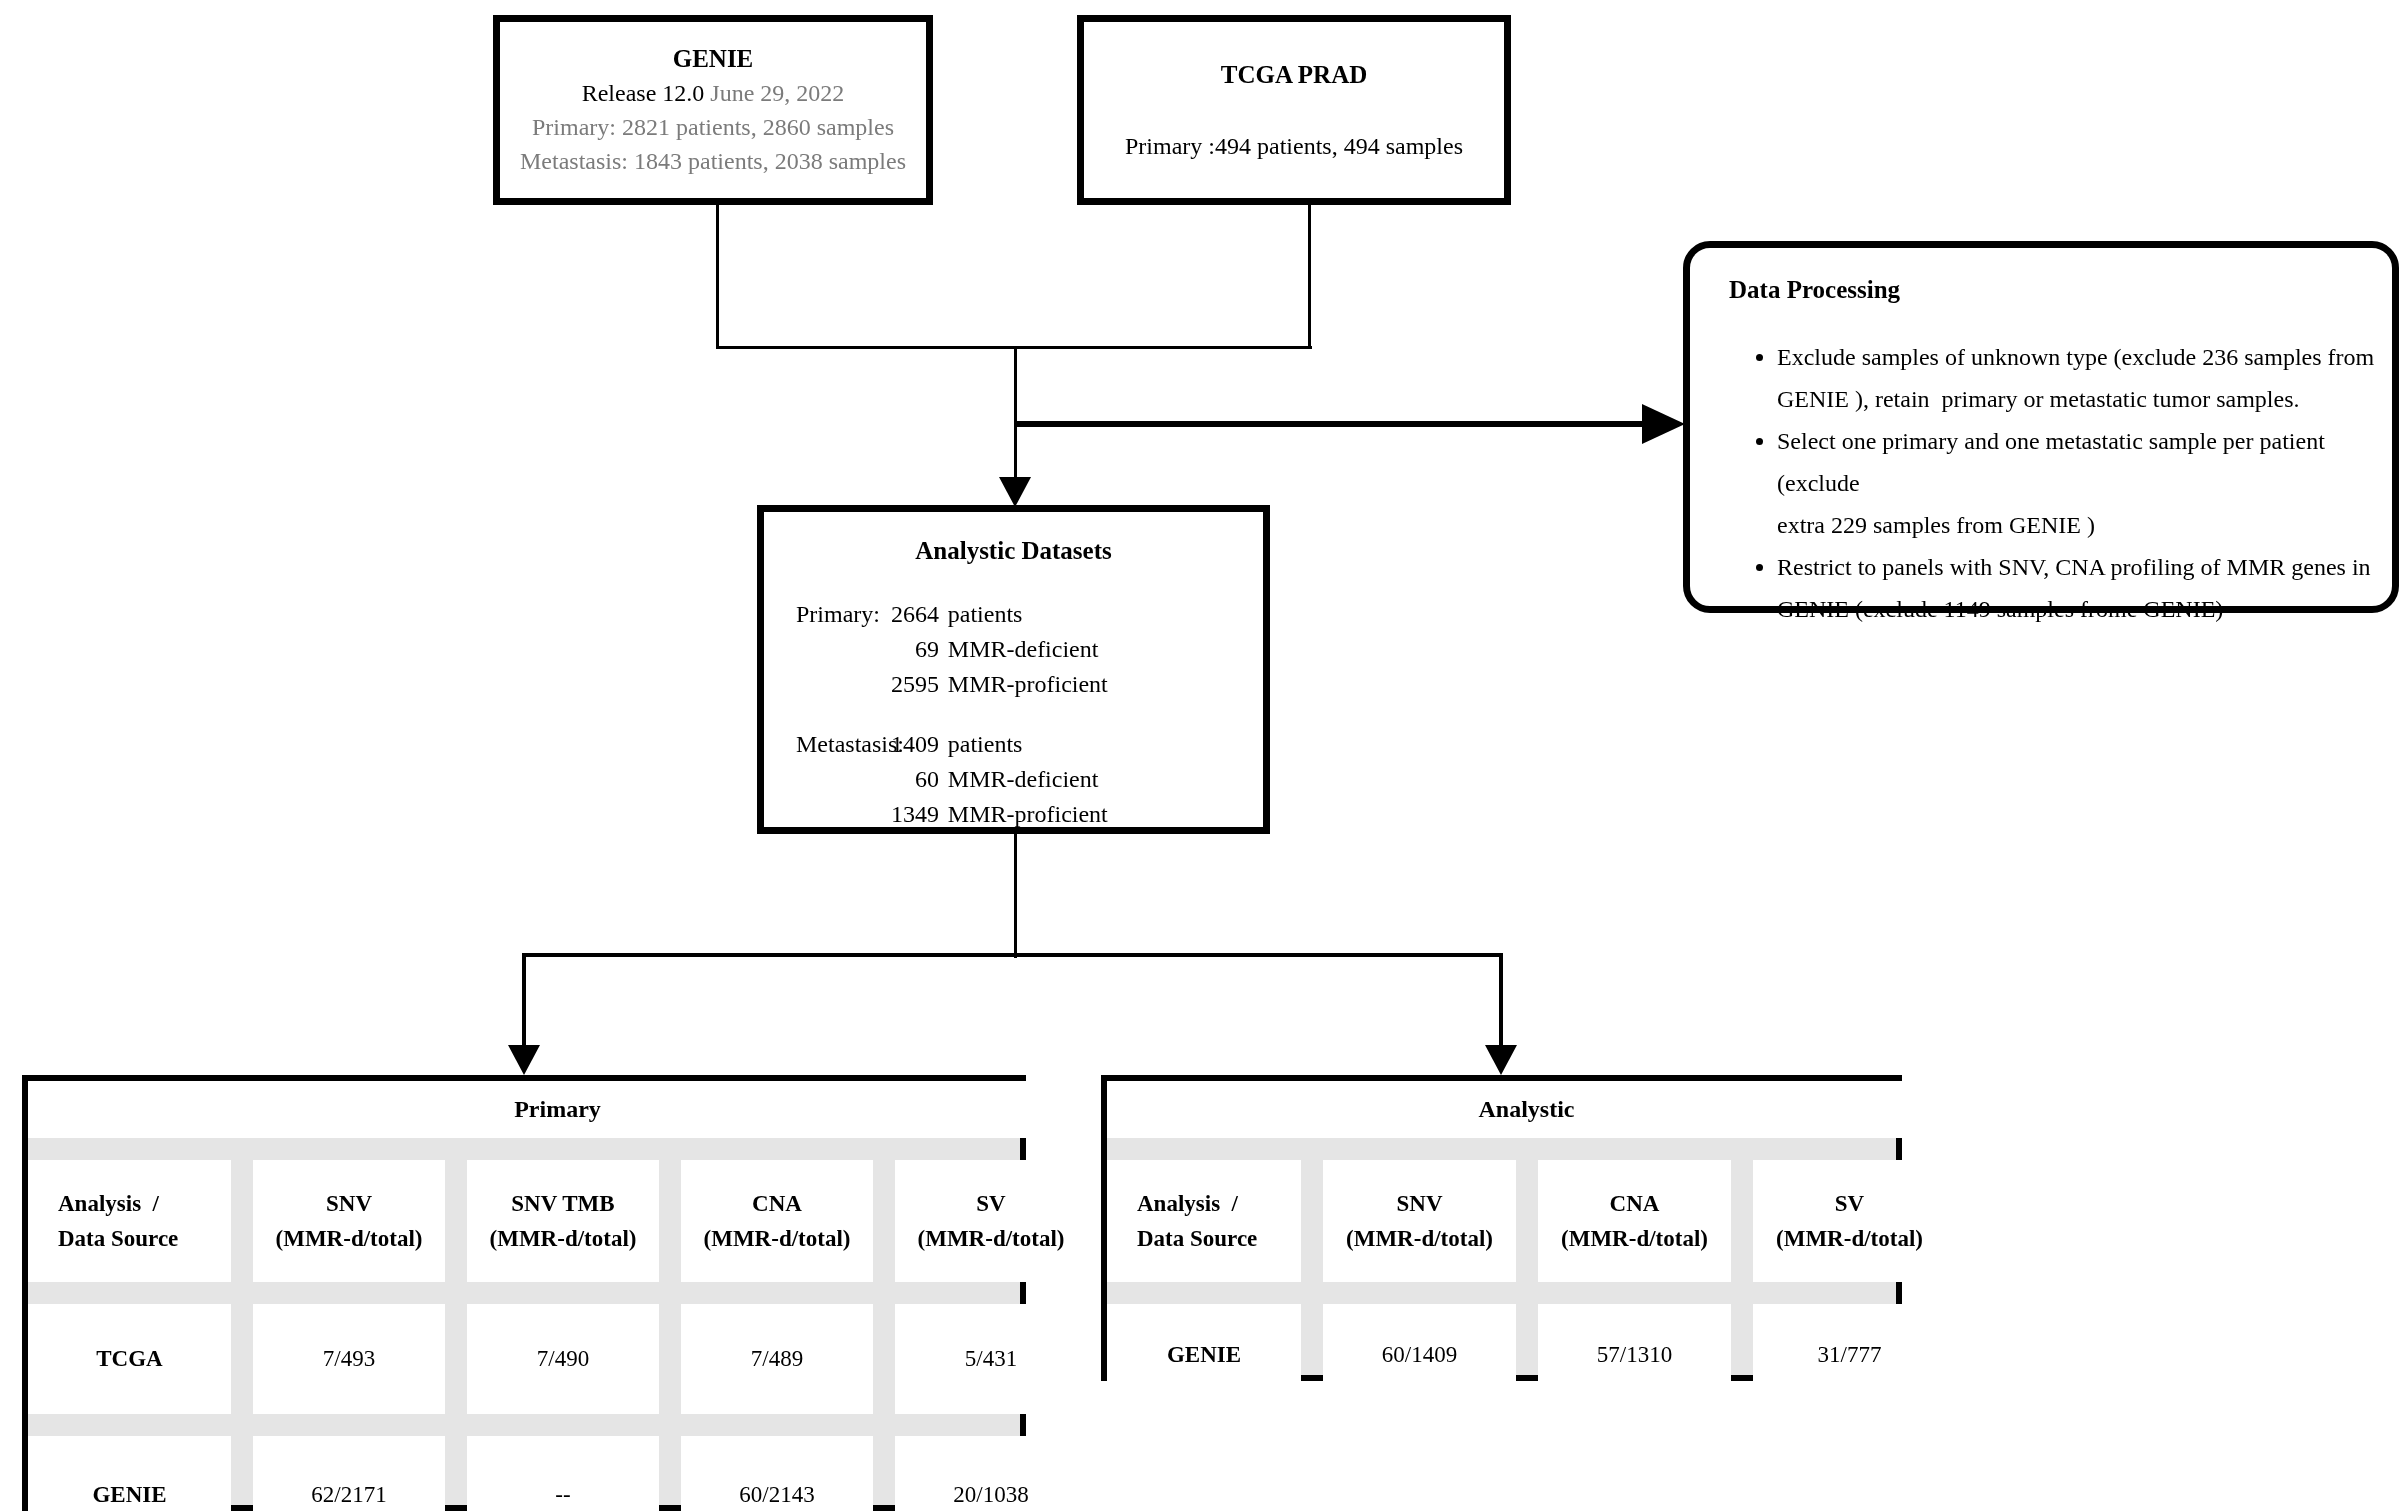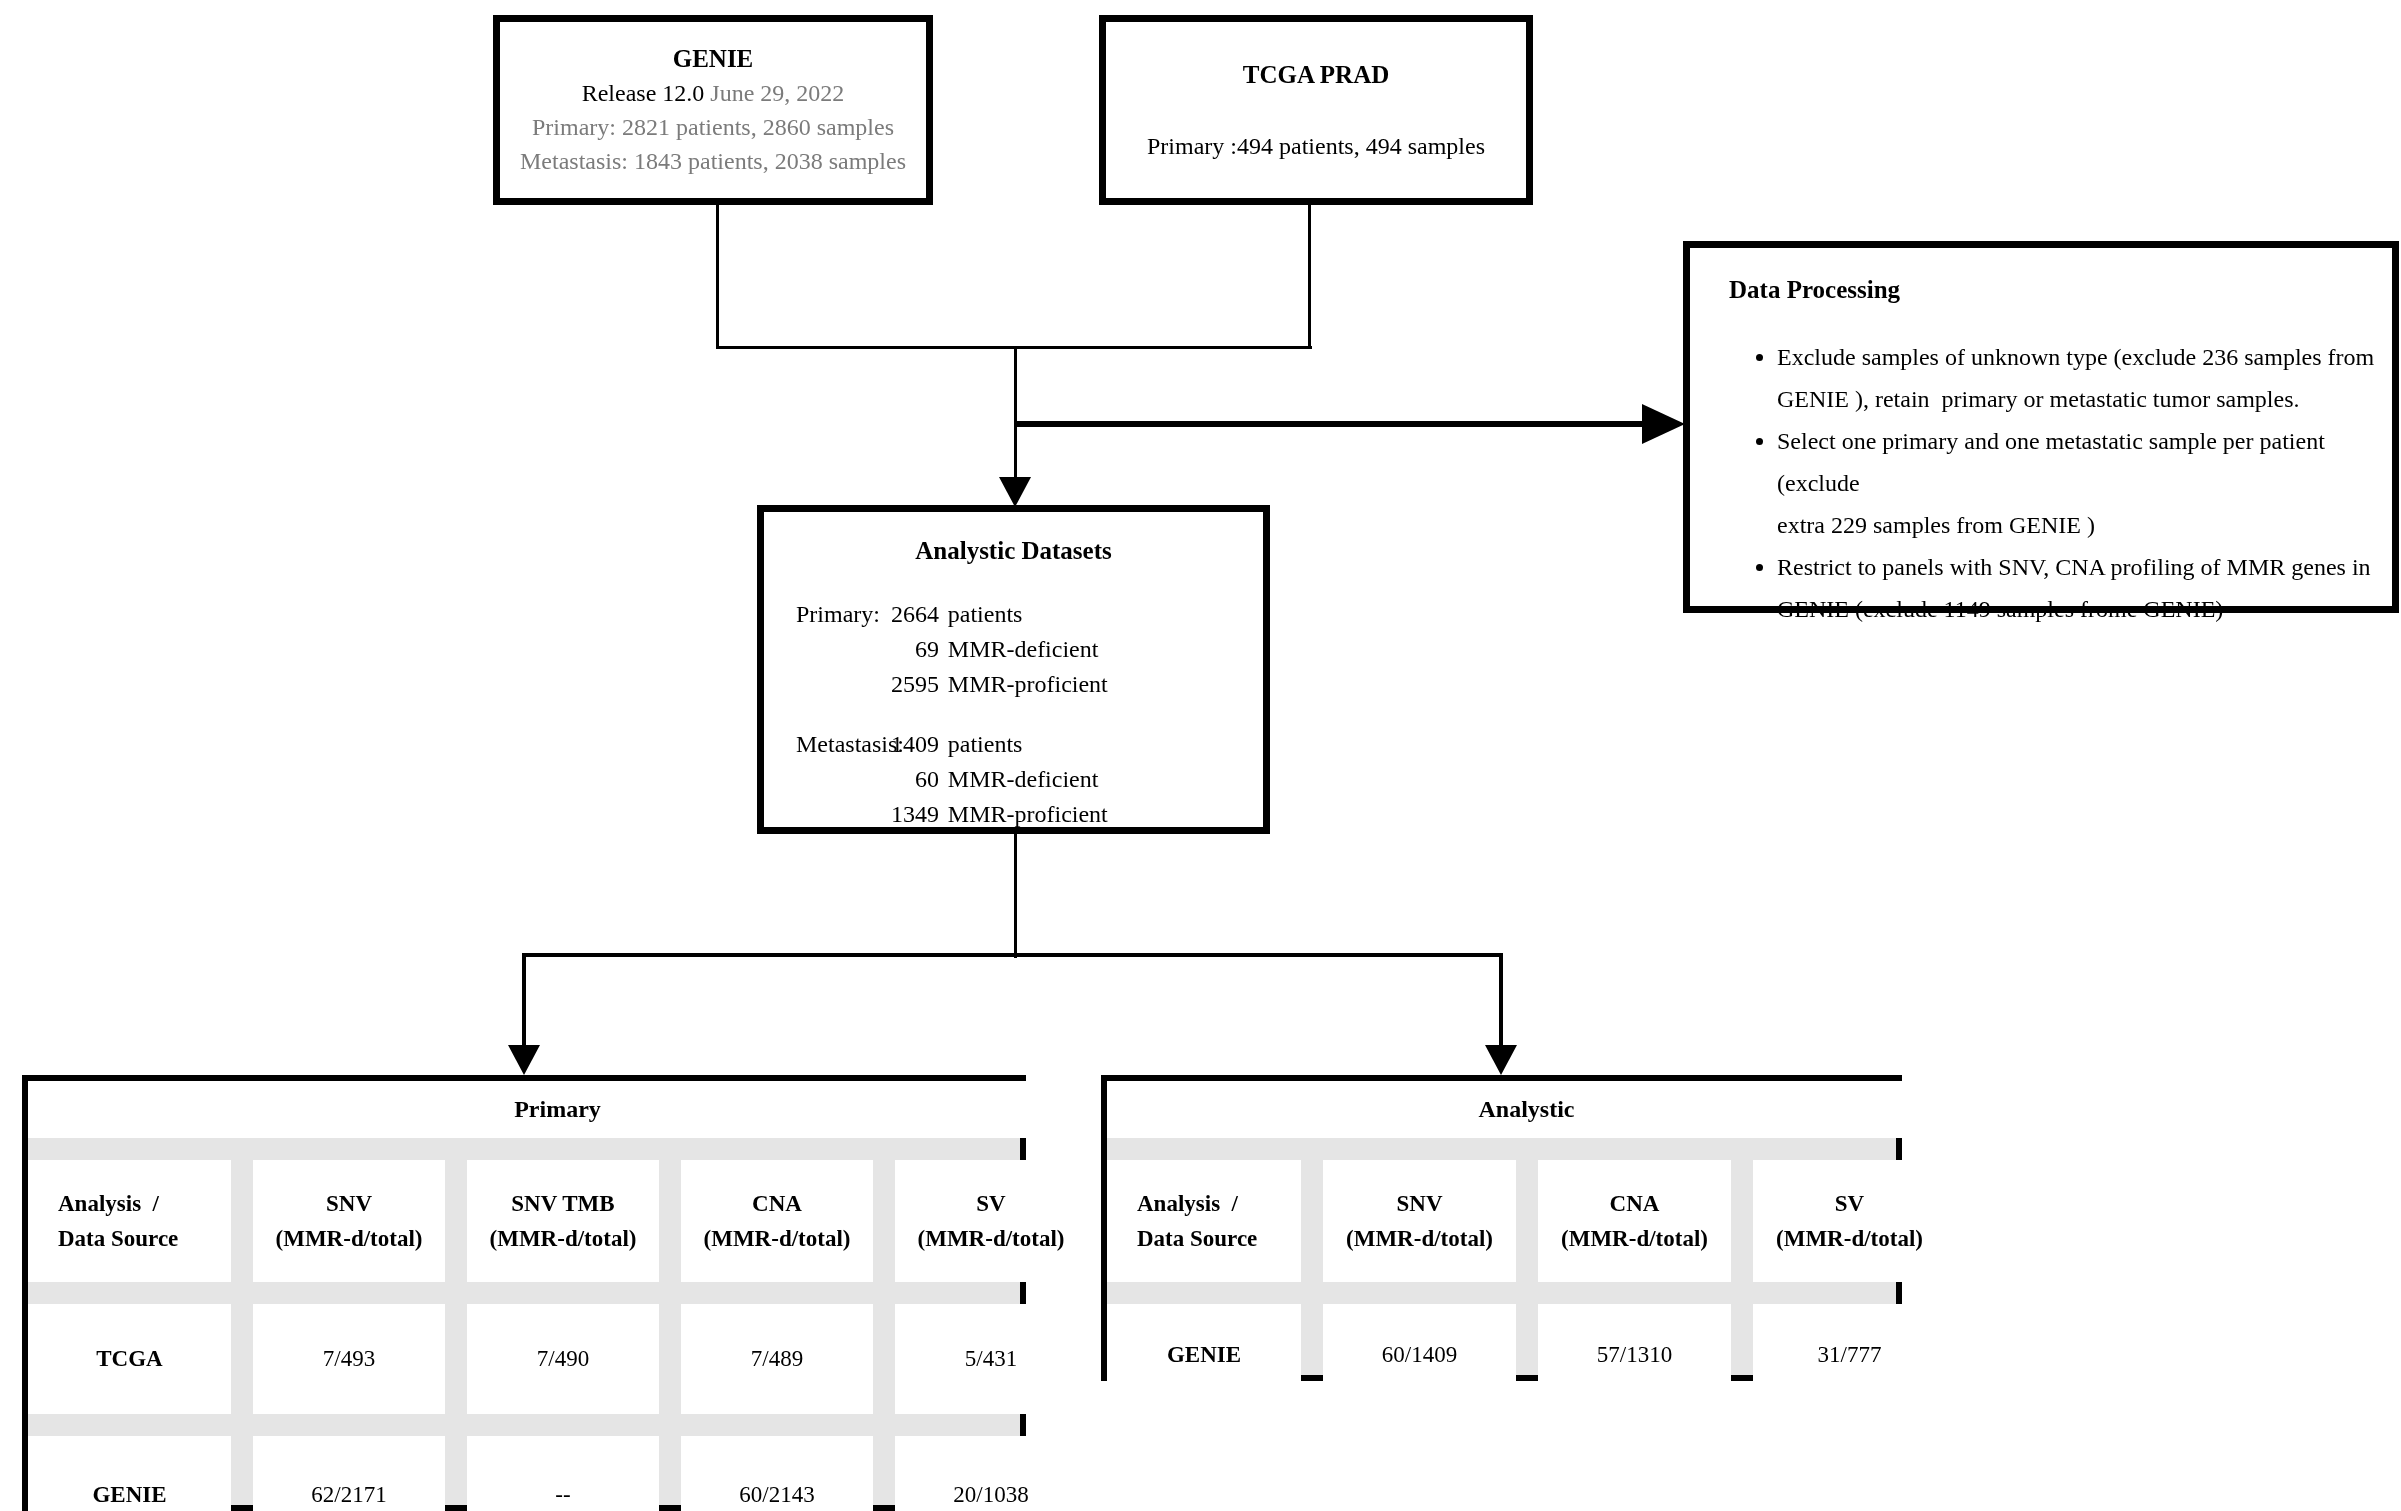--- a/index.html
+++ b/index.html
@@ -46,35 +46,35 @@
 
 <div id="canvas">
 
   <div class="box center-col" id="genie-box" style="left:493px;top:15.4px;width:440px;height:190px;">
     <div class="ttl b">GENIE</div>
     <div class="ln"><span>Release 12.0</span><span class="gray"> June 29, 2022</span></div>
     <div class="ln gray">Primary: 2821 patients, 2860 samples</div>
     <div class="ln gray">Metastasis: 1843 patients, 2038 samples</div>
   </div>
 
-  <div class="box center-col" id="tcga-box" style="left:1099px;top:15.4px;width:434px;height:190px;gap:37px;">
+  <div class="box center-col" id="tcga-box" style="left:1077px;top:15.4px;width:434px;height:190px;gap:37px;">
     <div class="ttl b">TCGA PRAD</div>
     <div class="ln">Primary :494 patients, 494 samples</div>
   </div>
 
   <div class="line" style="left:716px;top:201px;width:3.3px;height:148px;"></div>
   <div class="line" style="left:1308px;top:201px;width:3.3px;height:148px;"></div>
   <div class="line" style="left:716px;top:346px;width:596px;height:3.3px;"></div>
   <div class="line" style="left:1014px;top:346px;width:3.3px;height:133px;"></div>
   <div class="arrow-down" style="left:999px;top:477px;"></div>
 
   <div class="line" style="left:1016px;top:421px;width:627px;height:5.5px;"></div>
   <div class="arrow-right" style="left:1642px;top:404px;"></div>
 
-  <div class="box" id="processing-box" style="left:1683px;top:241px;width:716px;height:372px;">
+  <div class="box" id="processing-box" style="left:1683px;top:241px;width:716px;height:372px;border-radius:27px;">
     <div class="ttl b">Data Processing</div>
     <ul>
       <li>Exclude samples of unknown type (exclude 236 samples from
 GENIE ), retain  primary or metastatic tumor samples.</li>
       <li>Select one primary and one metastatic sample per patient (exclude
 extra 229 samples from GENIE )</li>
       <li>Restrict to panels with SNV, CNA profiling of MMR genes in
 GENIE (exclude 1149 samples frome GENIE)</li>
     </ul>
   </div>

